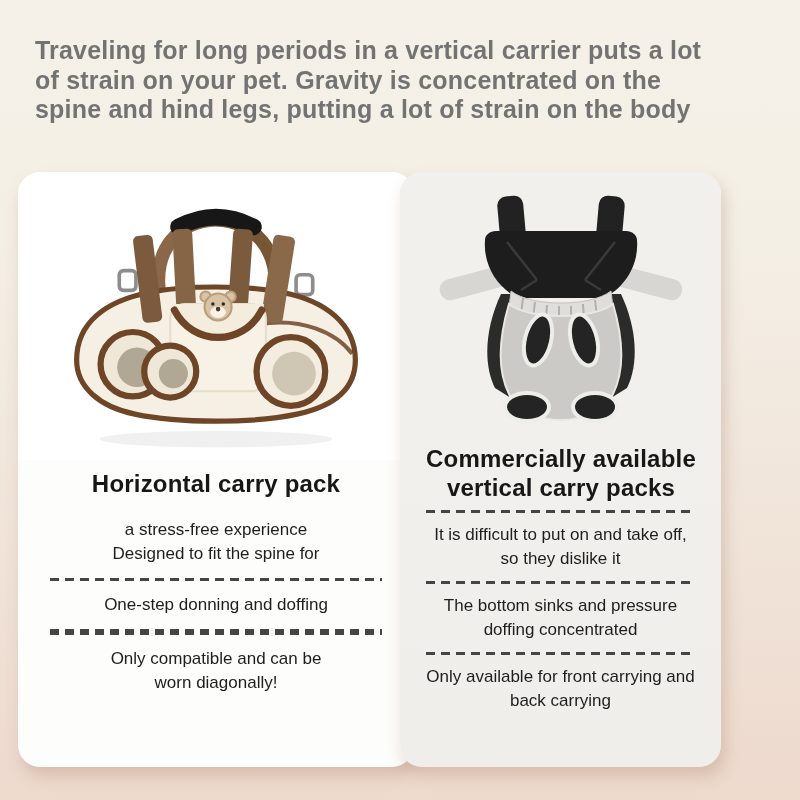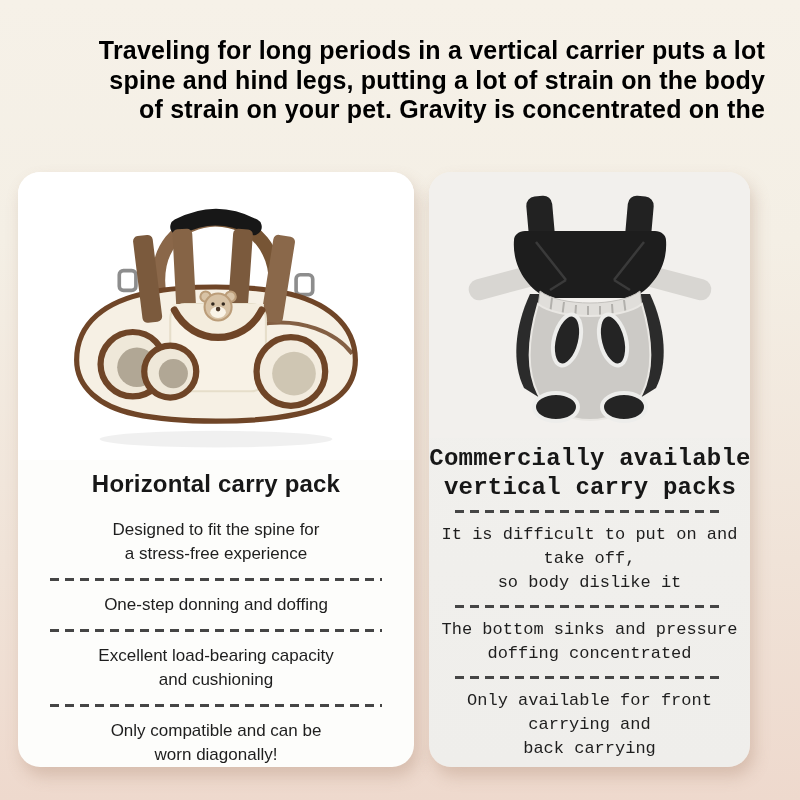--- a/index.html
+++ b/index.html
@@ -4,29 +4,29 @@
 <style>
   html,body{margin:0;padding:0;}
   body{
     width:800px;height:800px;position:relative;overflow:hidden;
     background:linear-gradient(180deg,#f6f1e8 0%,#f4efe5 30%,#f0e3d8 70%,#eed9cd 100%);
     font-family:"Liberation Sans",sans-serif;
     -webkit-font-smoothing:antialiased;
   }
   .headline{
     position:absolute;top:36px;left:50%;transform:translateX(-50%);
-    width:730px;text-align:right;font-weight:bold;font-size:25px;
-    line-height:29.5px;color:#000000;letter-spacing:.2px;
+    width:730px;text-align:left;font-weight:bold;font-size:25px;
+    line-height:29.5px;color:#737373;letter-spacing:.2px;
   }
   .card{
     position:absolute;top:172px;height:595px;border-radius:22px;
     box-shadow:4px 9px 16px rgba(158,118,96,.30);
   }
   .card-left{left:18px;width:396px;background:#fdfdfb;}
-  .card-right{left:429px;width:321px;background:linear-gradient(180deg,#f2f1ee 0%,#efeeeb 100%);font-family:Liberation Mono, monospace;}
+  .card-right{left:400px;width:321px;background:linear-gradient(180deg,#f2f1ee 0%,#efeeeb 100%);}
   .photo{display:flex;align-items:flex-end;justify-content:center;border-radius:22px 22px 0 0;overflow:hidden;}
   .card-left .photo{height:288px;background:#ffffff;}
   .card-right .photo{height:266px;background:#f2f0ed;}
   .card-title{
     margin:10px auto 0;text-align:center;font-size:24px;font-weight:bold;
     color:#171717;line-height:28px;letter-spacing:.2px;
   }
   .card-right .card-title{margin-top:6px;width:322px;line-height:29px;}
   .points{margin-top:8px;}
   .point{text-align:center;font-size:17px;line-height:24px;color:#1e1e1e;padding:12px 6px;}
@@ -34,22 +34,22 @@
   .sep{
     width:84%;margin:0 auto;height:3px;
     background:repeating-linear-gradient(90deg,#454545 0 9px,transparent 9px 15px);
   }
 </style>
 </head>
 <body>
 
 <div class="headline">
   <div>Traveling for long periods in a vertical carrier puts a lot</div>
+  <div>of strain on your pet. Gravity is concentrated on the</div>
   <div>spine and hind legs, putting a lot of strain on the body</div>
-  <div>of strain on your pet. Gravity is concentrated on the</div>
 </div>
 
 <section class="card card-left">
   <div class="photo">
     <svg width="312" height="256" viewBox="0 0 300 246">
 
       <ellipse cx="150" cy="226" rx="112" ry="8" fill="rgba(0,0,0,0.06)"></ellipse>
 
       <path d="M97,95 C86,42 116,16 150,15" fill="none" stroke="#8a6749" stroke-width="13"></path>
       <path d="M205,98 C216,42 184,16 150,15" fill="none" stroke="#775535" stroke-width="13"></path>
@@ -84,32 +84,28 @@
       <circle cx="74" cy="157" r="19" fill="#b1a795"></circle>
       <circle cx="106" cy="161" r="25" fill="#efe8d9" stroke="#6f4527" stroke-width="6"></circle>
       <circle cx="109" cy="163" r="14" fill="#b1a795"></circle>
       <circle cx="222" cy="161" r="33" fill="#f3ecdf" stroke="#6f4527" stroke-width="6"></circle>
       <circle cx="225" cy="163" r="21" fill="#cfc6b3"></circle>
     </svg>
   </div>
   <h2 class="card-title">Horizontal carry pack</h2>
   <div class="points">
     <div class="point">
+      <div>a stress-free experience</div>
       <div>Designed to fit the spine for</div>
-      <div>a stress-free experience</div>
     </div>
     <div class="sep"></div>
     <div class="point">
       <div>One-step donning and doffing</div>
     </div>
     <div class="sep"></div>
-    <div class="point">
-      <div>Excellent load-bearing capacity</div>
-      <div>and cushioning</div>
-    </div>
     <div class="sep"></div>
     <div class="point">
       <div>Only compatible and can be</div>
       <div>worn diagonally!</div>
     </div>
   </div>
 </section>
 
 <section class="card card-right">
   <div class="photo">
@@ -139,21 +135,21 @@
 
       <ellipse cx="116" cy="219" rx="22" ry="14" fill="#242424" stroke="#ededeb" stroke-width="4"></ellipse>
       <ellipse cx="184" cy="219" rx="22" ry="14" fill="#242424" stroke="#ededeb" stroke-width="4"></ellipse>
     </svg>
   </div>
   <h2 class="card-title">Commercially available vertical carry packs</h2>
   <div class="points">
     <div class="sep"></div>
     <div class="point">
       <div>It is difficult to put on and take off,</div>
-      <div>so body dislike it</div>
+      <div>so they dislike it</div>
     </div>
     <div class="sep"></div>
     <div class="point">
       <div>The bottom sinks and pressure</div>
       <div>doffing concentrated</div>
     </div>
     <div class="sep"></div>
     <div class="point">
       <div>Only available for front carrying and</div>
       <div>back carrying</div>

